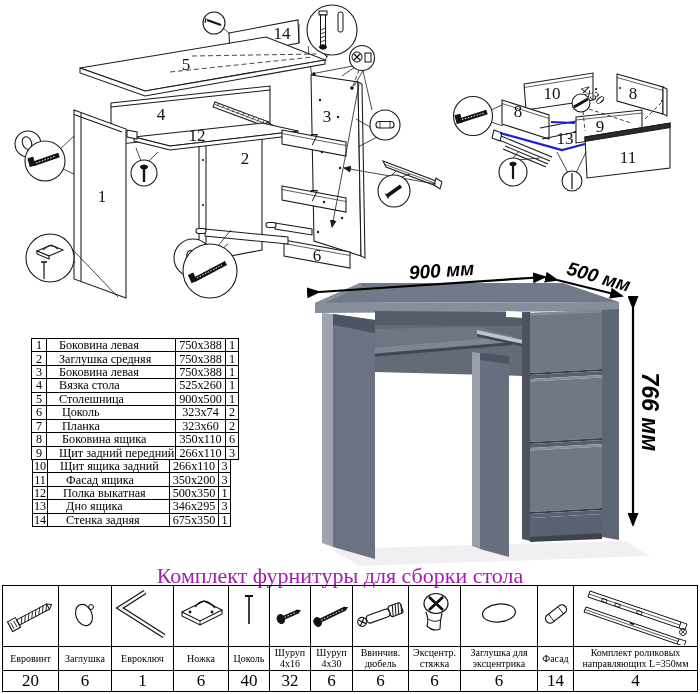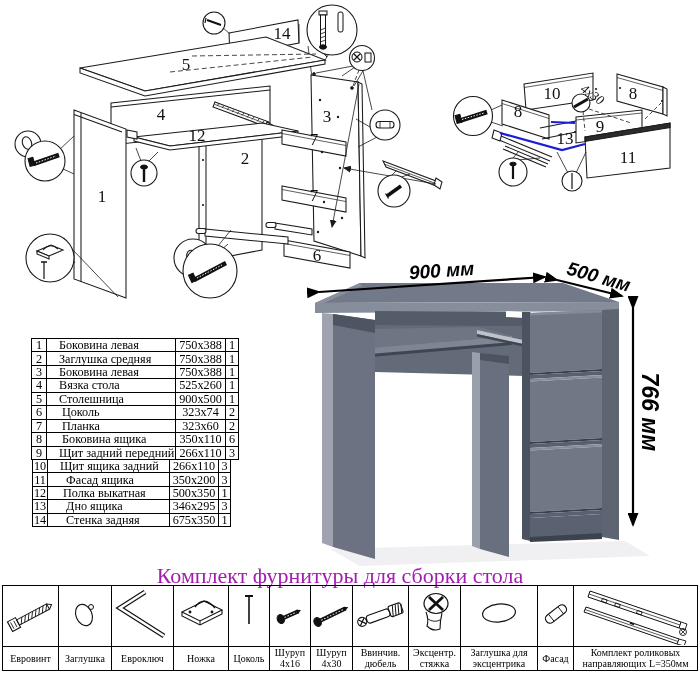--- a/index.html
+++ b/index.html
@@ -282,20 +282,34 @@
 <td class="lbl">Ножка</td>
 <td class="lbl">Цоколь</td>
 <td class="lbl">Шуруп<br>4х16</td>
 <td class="lbl">Шуруп<br>4х30</td>
 <td class="lbl">Ввинчив.<br>дюбель</td>
 <td class="lbl">Эксцентр.<br>стяжка</td>
 <td class="lbl">Заглушка для<br>эксцентрика</td>
 <td class="lbl">Фасад</td>
 <td class="lbl">Комплект роликовых<br>направляющих L=350мм</td>
 </tr>
+<tr>
+<td class="qty">20</td>
+        <td class="qty">6</td>
+        <td class="qty">1</td>
+        <td class="qty">6</td>
+<td class="qty">40</td>
+        <td class="qty">32</td>
+        <td class="qty">6</td>
+        <td class="qty">6</td>
+<td class="qty">6</td>
+        <td class="qty">6</td>
+        <td class="qty">14</td>
+        <td class="qty">4</td>
+</tr>
 </tbody>
   </table>
 
 <svg id="art" width="700" height="694" viewBox="0 0 700 694">
 <defs>
 <marker id="ah" markerWidth="15" markerHeight="11" refX="12" refY="5.5" orient="auto" markerUnits="userSpaceOnUse">
 <path d="M0,0 L14,5.5 L0,11 Z" fill="#000"></path>
 </marker>
 <marker id="ahs" markerWidth="9" markerHeight="7" refX="7" refY="3.5" orient="auto" markerUnits="userSpaceOnUse">
 <path d="M0,0 L8,3.5 L0,7 Z" fill="#1a1a1a"></path>

